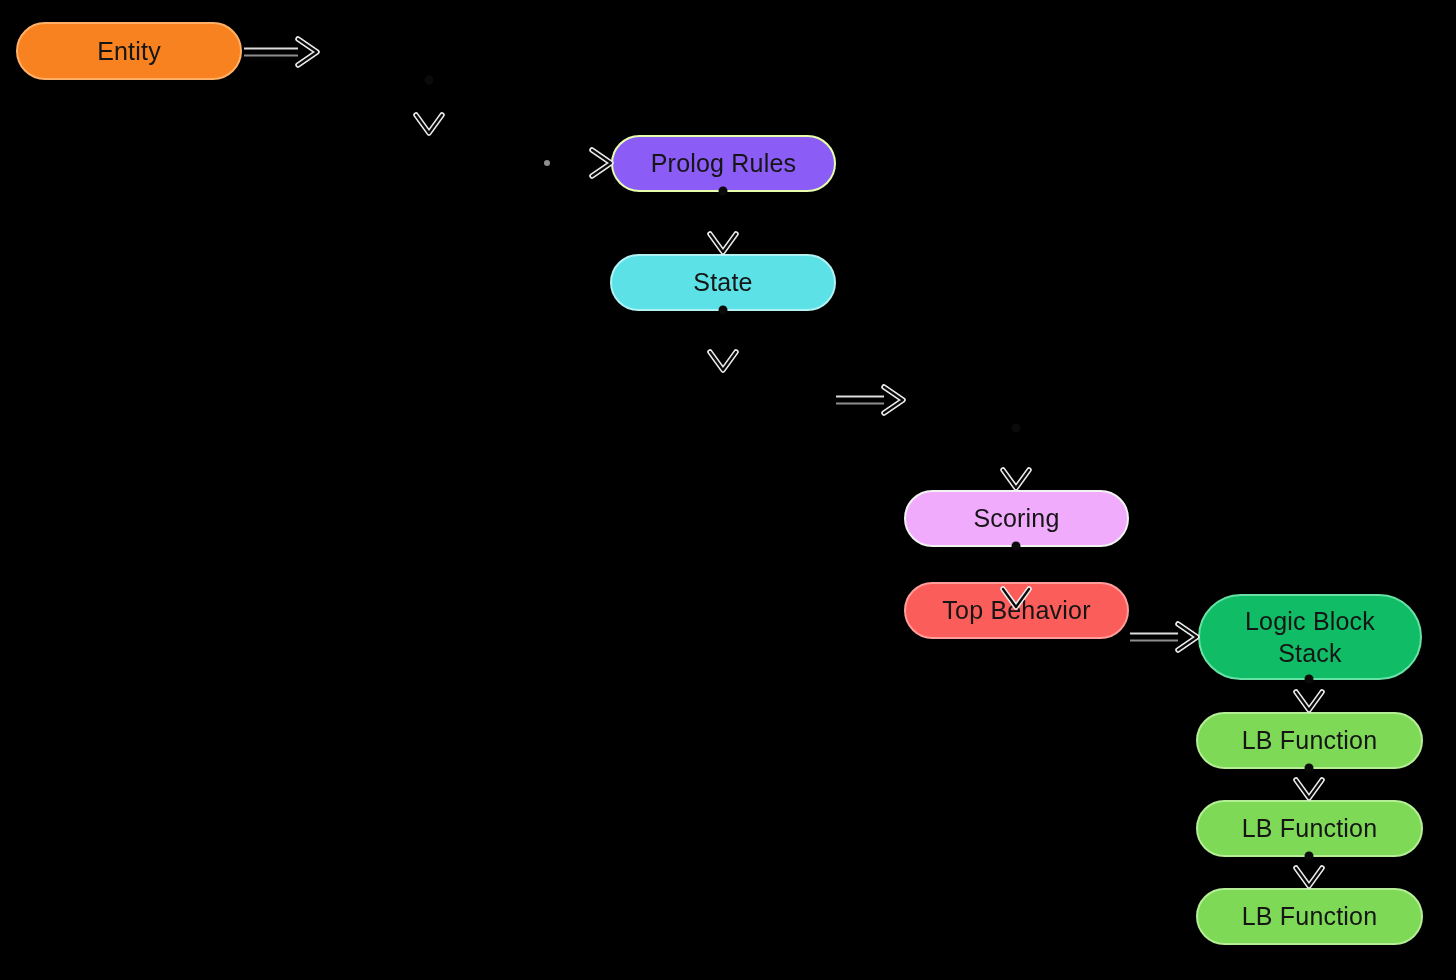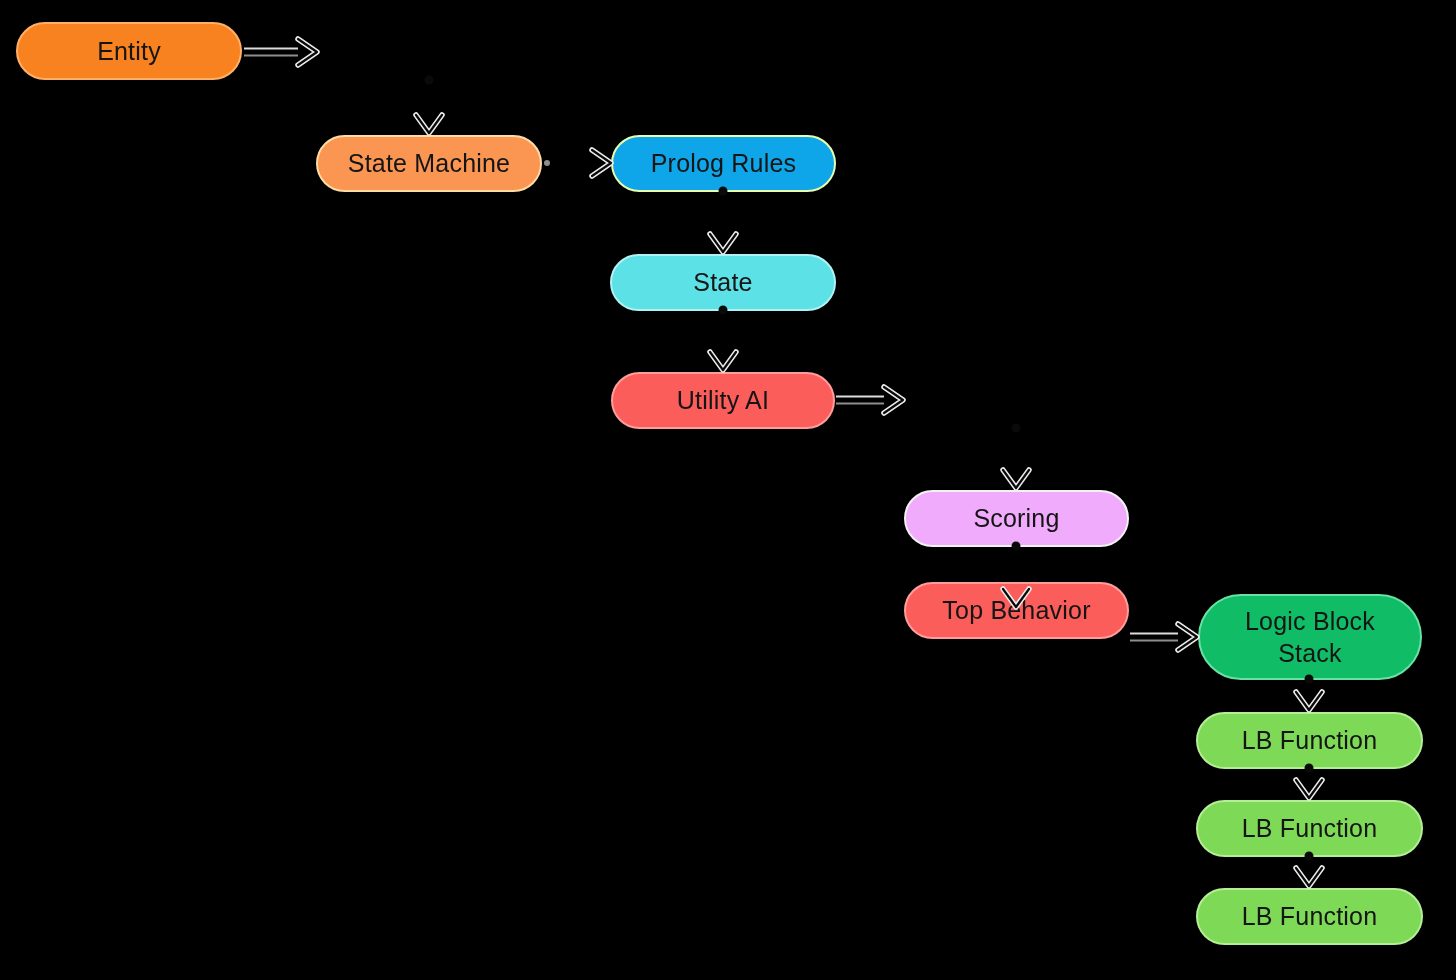--- a/index.html
+++ b/index.html
@@ -47,31 +47,25 @@
   }
 </style>
 </head>
 <body style="background: rgb(0, 0, 0);">
 
 <div class="canvas">
 
   <div class="node" style="left: 16px; top: 22px; width: 226px; height: 58px; background: rgb(248, 130, 31); border-color: rgb(255, 176, 102);">
       <span class="node-label" style="color: rgb(21, 21, 21);">Entity</span>
     </div>
-  <div class="node" style="left: 316px; top: 135px; width: 226px; height: 57px; background: rgb(251, 149, 82); border-color: rgb(255, 220, 163);">
-      <span class="node-label" style="color: rgb(21, 21, 21);">State Machine</span>
-    </div>
-  <div class="node" style="left: 611px; top: 135px; width: 225px; height: 57px; background: #0ea5e9; border-color: rgb(231, 255, 173);">
+  <div class="node" style="left: 611px; top: 135px; width: 225px; height: 57px; background: #8b5cf6; border-color: rgb(231, 255, 173);">
       <span class="node-label" style="color: rgb(21, 21, 21);">Prolog Rules</span>
     </div>
   <div class="node" style="left: 610px; top: 254px; width: 226px; height: 57px; background: rgb(92, 225, 230); border-color: rgb(176, 242, 244);">
       <span class="node-label" style="color: rgb(21, 21, 21);">State</span>
-    </div>
-  <div class="node" style="left: 611px; top: 372px; width: 224px; height: 57px; background: rgb(251, 93, 91); border-color: rgb(255, 157, 155);">
-      <span class="node-label" style="color: rgb(21, 21, 21);">Utility AI</span>
     </div>
   <div class="node" style="left: 904px; top: 490px; width: 225px; height: 57px; background: #f0abfc; border-color: rgb(242, 242, 242);">
       <span class="node-label" style="color: rgb(21, 21, 21);">Scoring</span>
     </div>
   <div class="node" style="left: 904px; top: 582px; width: 225px; height: 57px; background: rgb(251, 93, 91); border-color: rgb(255, 157, 155);">
       <span class="node-label" style="color: rgb(21, 21, 21);">Top Behavior</span>
     </div>
   <div class="node" style="left: 1198px; top: 594px; width: 224px; height: 86px; background: rgb(16, 188, 102); border-color: rgb(103, 226, 164);">
       <span class="node-label" style="color: rgb(21, 21, 21);">Logic Block
 Stack</span>

